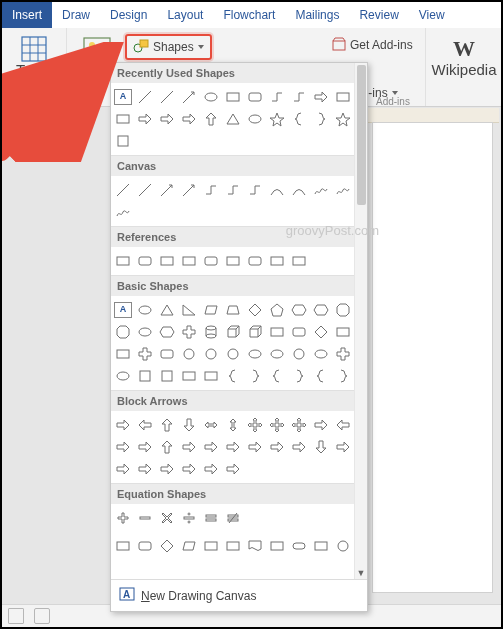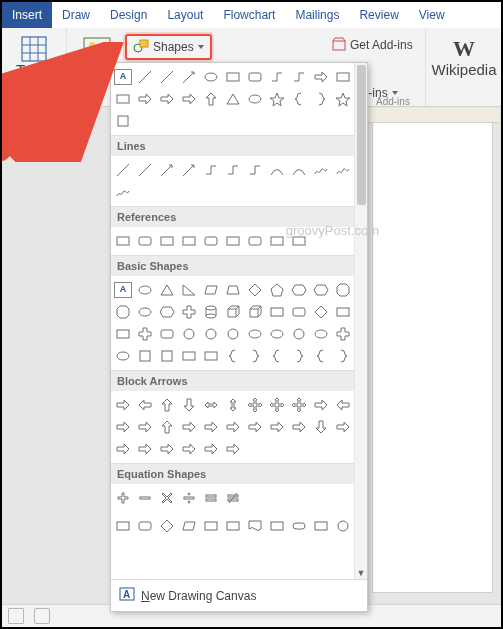--- a/index.html
+++ b/index.html
@@ -163,20 +163,21 @@
         </marker>
       </defs>
     <line x1="6" y1="112" x2="100" y2="22" stroke="#e74c3c" stroke-width="14" marker-end="url(#ah)" stroke-linecap="round"></line>
   </svg>
 
   <div class="wm">groovyPost.com</div>
 
   <div class="dropdown">
     <div class="dd-body">
       <div class="dd-inner" id="dd-inner">
+          <div class="cat-hdr">Recently Used Shapes</div>
           <div class="grid">
             <div class="sh">
               <div class="txtA" title="text-box">A</div>
             </div>
             <div class="sh">
               <svg width="16" height="16" viewBox="0 0 16 16" fill="none" stroke="#707070" stroke-width="1">
                 <line x1="2" y1="14" x2="14" y2="2"></line>
               </svg>
             </div>
             <div class="sh">
@@ -279,21 +280,21 @@
               <svg width="16" height="16" viewBox="0 0 16 16" fill="none" stroke="#707070" stroke-width="1">
                 <path d="M8 2 L10 7 L15 7 L11 10 L12 15 L8 12 L4 15 L5 10 L1 7 L6 7 Z"></path>
               </svg>
             </div>
             <div class="sh">
               <svg width="16" height="16" viewBox="0 0 16 16" fill="none" stroke="#707070" stroke-width="1">
                 <rect x="3" y="3" width="10" height="10"></rect>
               </svg>
             </div>
           </div>
-          <div class="cat-hdr">Lines</div>
+          <div class="cat-hdr">Canvas</div>
           <div class="grid">
             <div class="sh">
               <svg width="16" height="16" viewBox="0 0 16 16" fill="none" stroke="#707070" stroke-width="1">
                 <line x1="2" y1="14" x2="14" y2="2"></line>
               </svg>
             </div>
             <div class="sh">
               <svg width="16" height="16" viewBox="0 0 16 16" fill="none" stroke="#707070" stroke-width="1">
                 <line x1="2" y1="14" x2="14" y2="2"></line>
               </svg>

